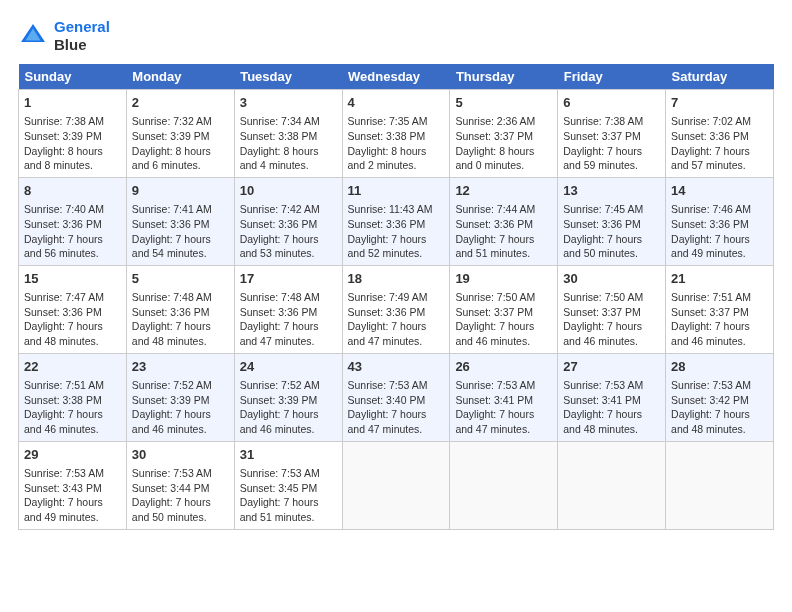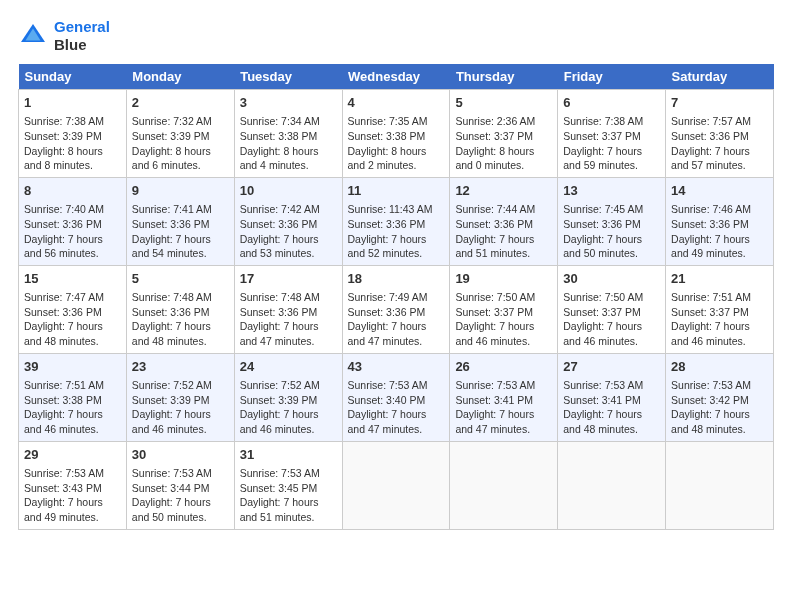--- a/index.html
+++ b/index.html
@@ -158,21 +158,21 @@
             <div>Daylight: 8 hours and 0 minutes.</div>
           </td>
           <td>
             <span class="day-num">6</span>
             <div>Sunrise: 7:38 AM</div>
             <div>Sunset: 3:37 PM</div>
             <div>Daylight: 7 hours and 59 minutes.</div>
           </td>
           <td>
             <span class="day-num">7</span>
-            <div>Sunrise: 7:57 AM</div>
+            <div>Sunrise: 7:02 AM</div>
             <div>Sunset: 3:36 PM</div>
             <div>Daylight: 7 hours and 57 minutes.</div>
           </td>
         </tr>
         <tr>
           <td>
             <span class="day-num">8</span>
             <div>Sunrise: 7:40 AM</div>
             <div>Sunset: 3:36 PM</div>
             <div>Daylight: 7 hours and 56 minutes.</div>
@@ -253,21 +253,21 @@
           </td>
           <td>
             <span class="day-num">21</span>
             <div>Sunrise: 7:51 AM</div>
             <div>Sunset: 3:37 PM</div>
             <div>Daylight: 7 hours and 46 minutes.</div>
           </td>
         </tr>
         <tr>
           <td>
-            <span class="day-num">39</span>
+            <span class="day-num">22</span>
             <div>Sunrise: 7:51 AM</div>
             <div>Sunset: 3:38 PM</div>
             <div>Daylight: 7 hours and 46 minutes.</div>
           </td>
           <td>
             <span class="day-num">23</span>
             <div>Sunrise: 7:52 AM</div>
             <div>Sunset: 3:39 PM</div>
             <div>Daylight: 7 hours and 46 minutes.</div>
           </td>

